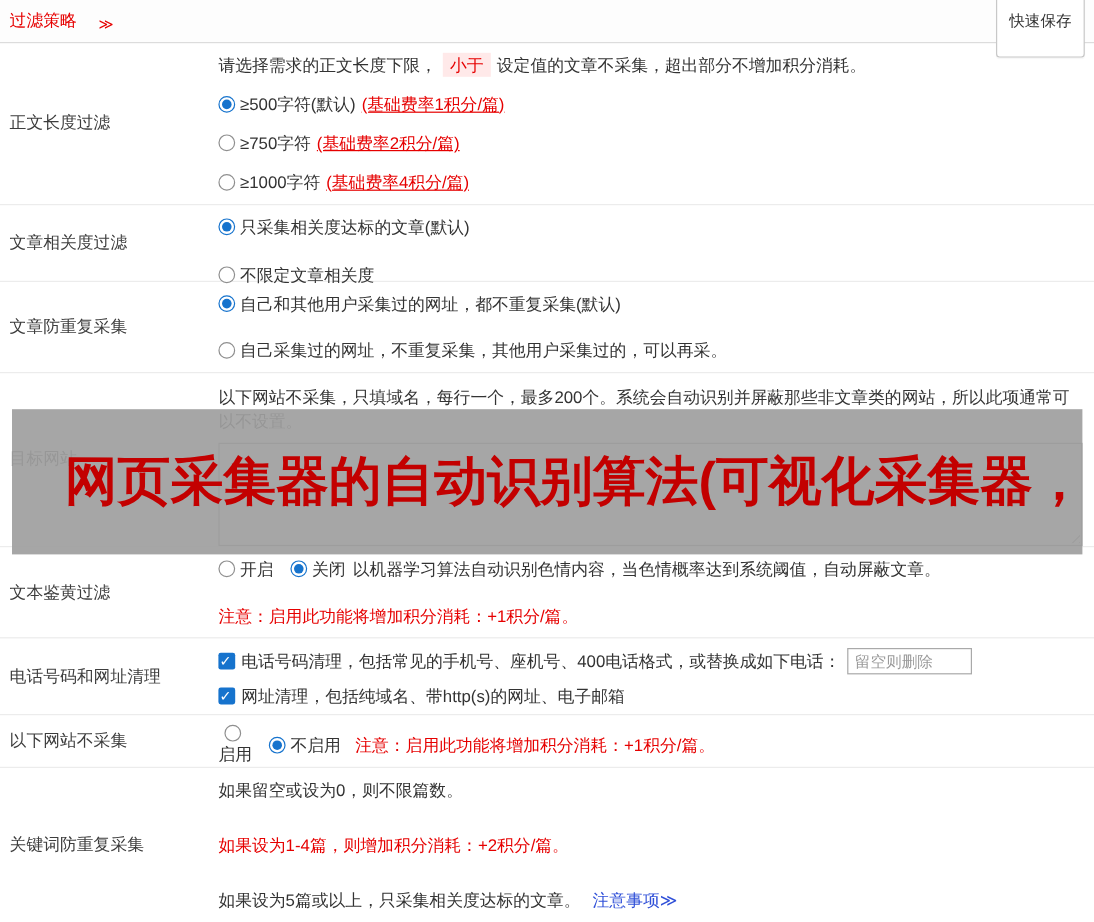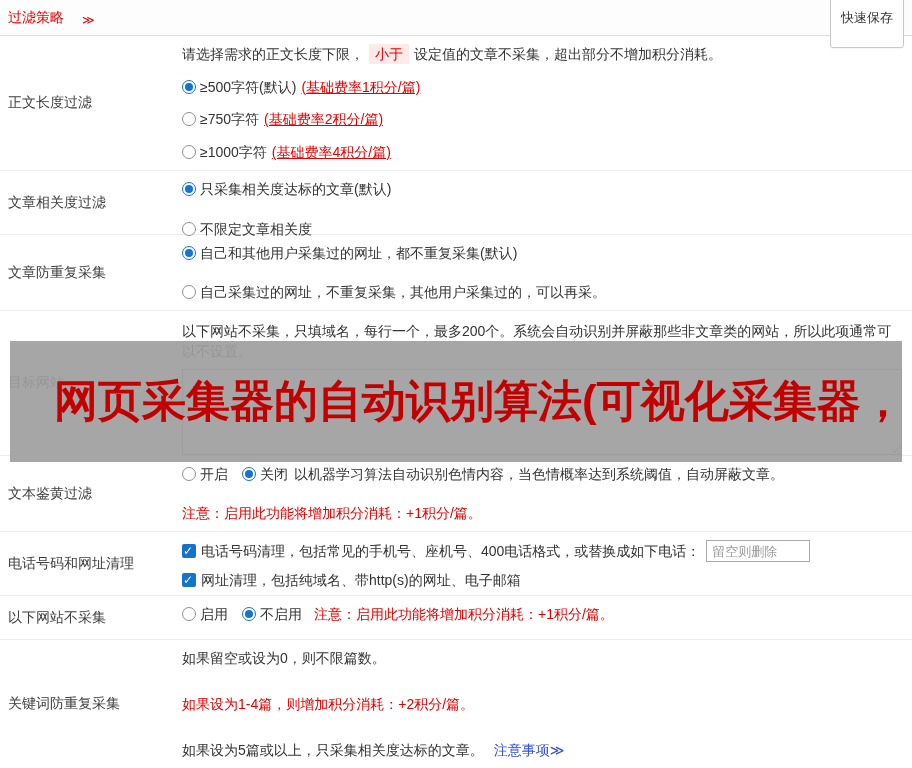--- a/index.html
+++ b/index.html
@@ -173,21 +173,21 @@
         <span class="checkbox"></span>
         <span>网址清理，包括纯域名、带http(s)的网址、电子邮箱</span>
       </div>
     </div>
   </div>
 
   <div class="row r7">
     <div class="label-col">以下网站不采集</div>
     <div class="content-col">
       <div class="line">
-        <span class="line" style="margin-right:14px;">
+        <span class="line" style="margin-right:14px;flex-direction:column;">
           <span class="radio"></span>
           <span>启用</span>
         </span>
         <span class="line">
           <span class="radio checked"></span>
           <span>不启用</span>
         </span>
         <span class="red gap-l">注意：启用此功能将增加积分消耗：+1积分/篇。</span>
       </div>
     </div>

